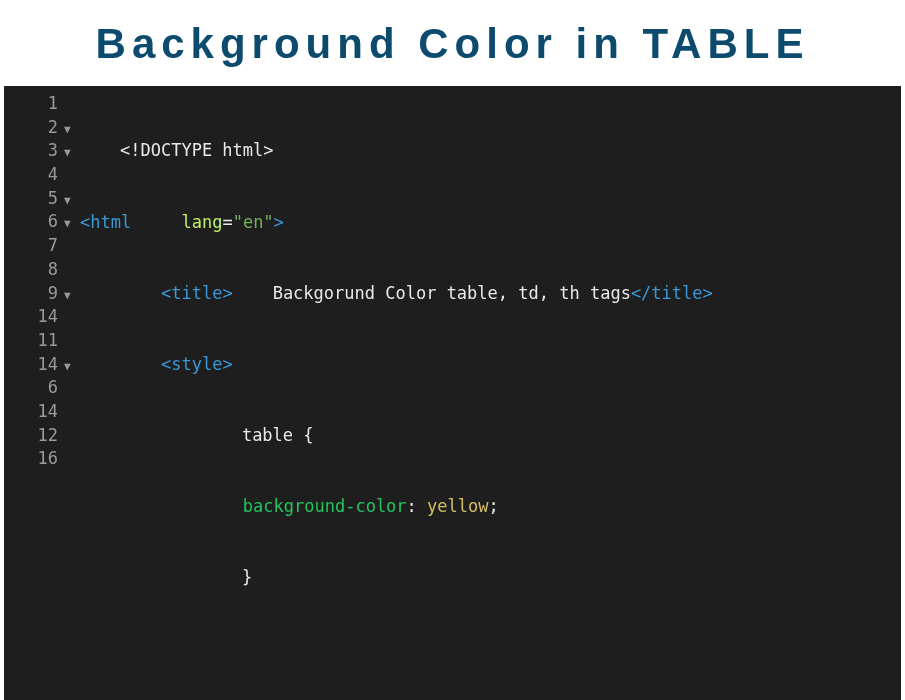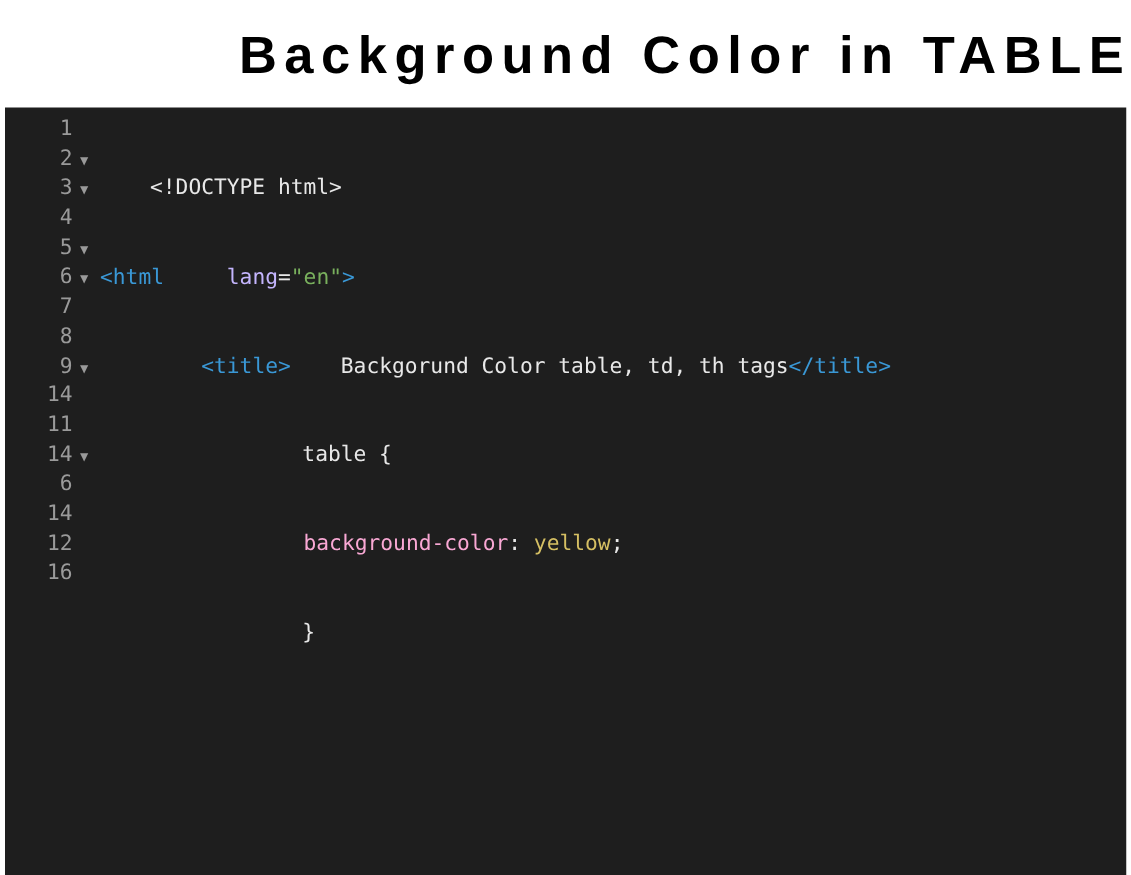--- a/index.html
+++ b/index.html
@@ -4,24 +4,24 @@
 <style>
   * { margin: 0; padding: 0; box-sizing: border-box; }
   body {
     background: #ffffff;
     width: 905px;
     height: 700px;
     overflow: hidden;
     font-family: Arial, Helvetica, sans-serif;
   }
   .title {
-    color: #000000;
+    color: #0c4a6e;
     font-weight: 900;
     font-size: 42px;
-    text-align: right;
+    text-align: center;
     letter-spacing: 6px;
     padding: 20px 0 18px 0;
   }
   .editor {
     background: #1e1e1e;
     width: 897px;
     margin: 0 4px 0 4px;
     padding: 6px 0 8px 0;
     font-family: "Consolas", "Menlo", monospace;
     font-size: 17px;
@@ -40,23 +40,23 @@
   }
   .fold-col {
     width: 16px;
     color: #9a9a9a;
     flex-shrink: 0;
     user-select: none;
   }
   .fold-col .tri { font-size: 11px; display: inline-block; }
   .code { color: #e8e8e8; white-space: pre; }
   .tag { color: #3a98d6; }
-  .attr { color: #c4b5fd; }
+  .attr { color: #bef264; }
   .str { color: #79b05d; }
-  .prop { color: #f9a8d4; }
+  .prop { color: #22c55e; }
   .val { color: #d5bf63; }
   .punct { color: #e8e8e8; }
   .plain { color: #e8e8e8; margin-left: 40px; }
   .gutter div, .fold-col div { height: 23.7px; }
   .code div { height: 23.7px; }
 </style>
 </head>
 <body>
 
 <h1 class="title">Background Color in TABLE</h1>
@@ -96,20 +96,21 @@
       <div><span class="tri">▼</span></div>
       <div><span class="tri"></span></div>
       <div><span class="tri"></span></div>
       <div><span class="tri"></span></div>
       <div><span class="tri"></span></div>
     </div>
     <div class="code">
       <div><span class="plain">&lt;!DOCTYPE html&gt;</span></div>
       <div><span class="tag">&lt;</span><span class="tag">html</span><span class="plain"> </span><span class="attr">lang</span><span class="punct">=</span><span class="str">"en"</span><span class="tag">&gt;</span></div>
       <div><span class="plain">    </span><span class="tag">&lt;</span><span class="tag">title</span><span class="tag">&gt;</span><span class="plain">Backgorund Color table, td, th tags</span><span class="tag">&lt;/</span><span class="tag">title</span><span class="tag">&gt;</span></div>
+      <div><span class="plain">    </span><span class="tag">&lt;</span><span class="tag">style</span><span class="tag">&gt;</span></div>
       <div><span class="plain">        </span><span class="plain">table {</span></div>
       <div><span class="plain">            </span><span class="prop">background-color</span><span class="punct">: </span><span class="val">yellow</span><span class="punct">;</span></div>
       <div><span class="plain">        </span><span class="plain">}</span></div>
       
       
       
       
       
       
       

